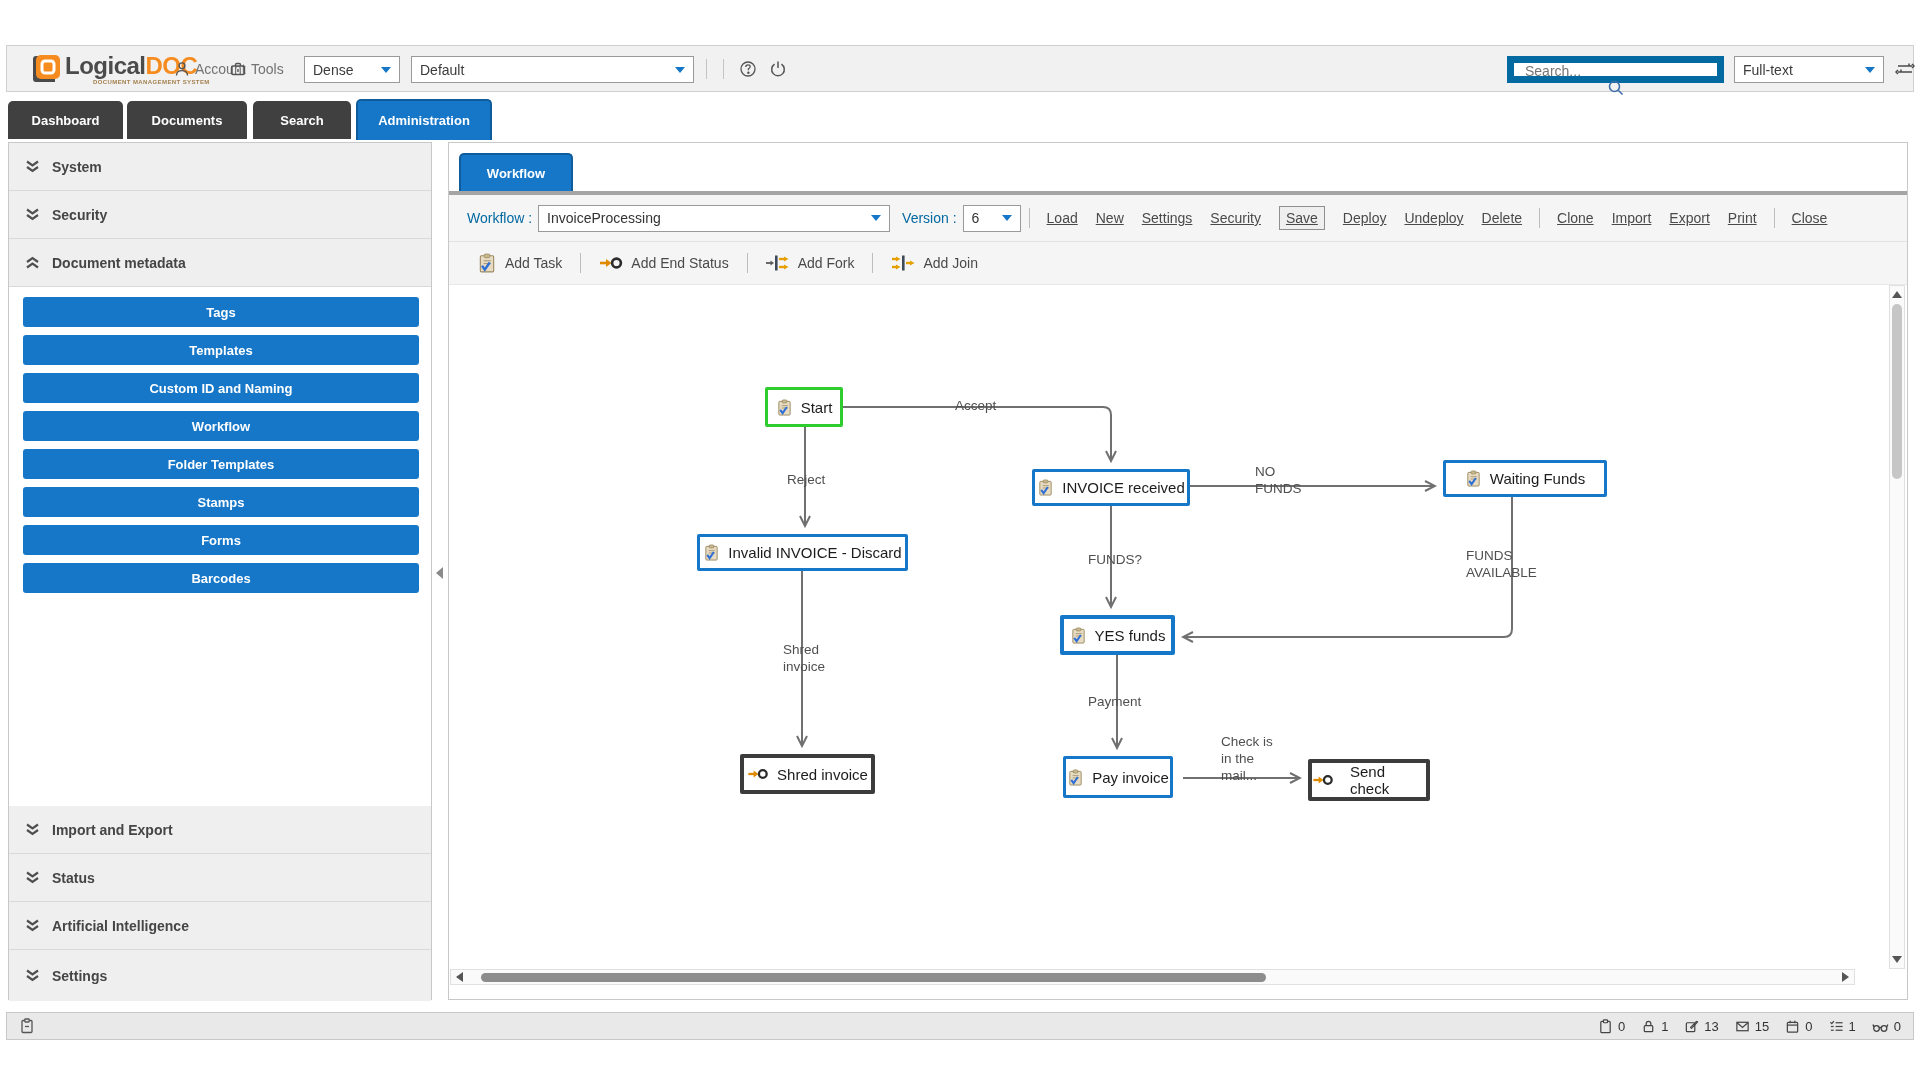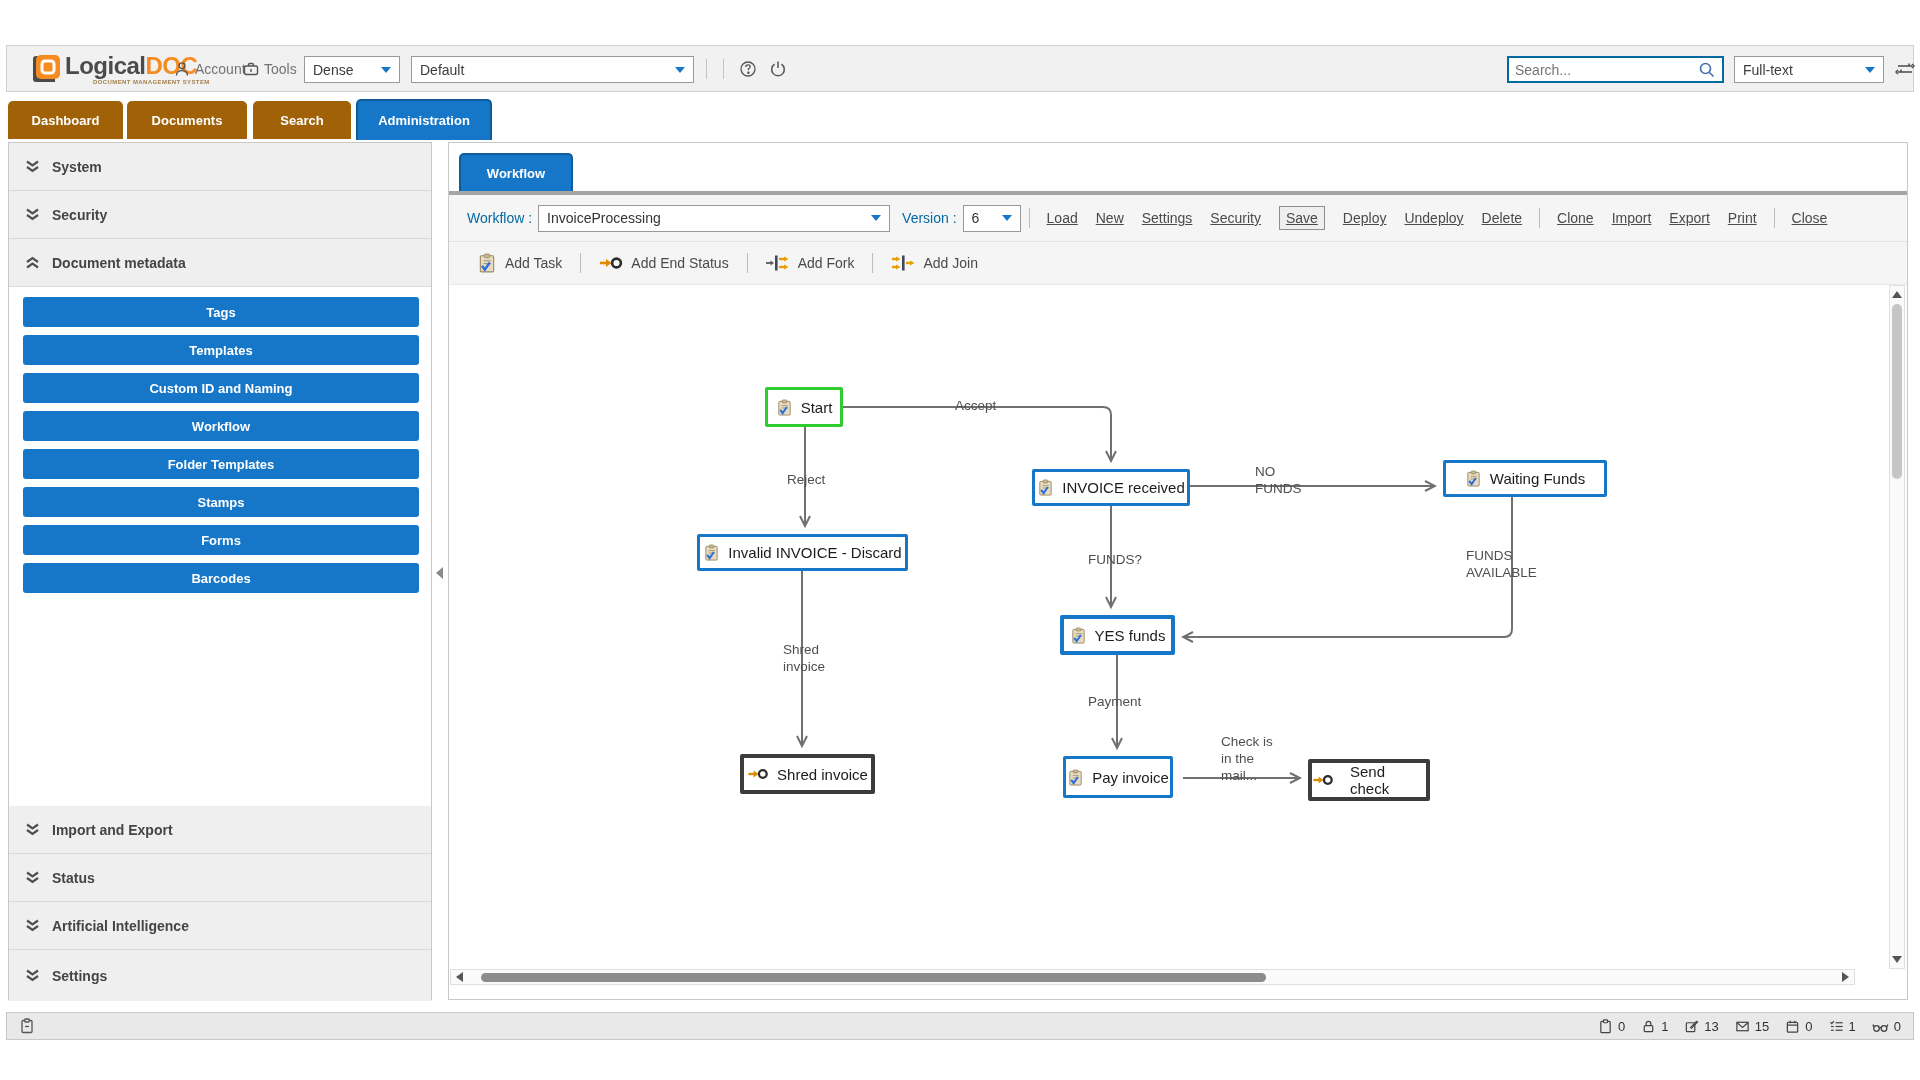--- a/index.html
+++ b/index.html
@@ -14,28 +14,28 @@
   .brand-gray { color:#4b4b4b; } .brand-orange { color:#f68b1f; }
   .brand-tag { position:absolute; left:86px; top:33px; font-size:6px; letter-spacing:0.4px; color:#a3804e; font-weight:bold; }
   .hbtn { position:absolute; top:12px; display:flex; align-items:center; gap:5px;
           font-size:14px; color:#737373; cursor:pointer; height:22px;text-align:right; }
   .combo { position:absolute; top:10px; height:27px; background:#fff; border:1px solid #9a9a9a;
            display:flex; align-items:center; padding:0 8px; font-size:14px; color:#3c3c3c; }
   .combo .caret { margin-left:auto; width:0; height:0; border-left:5px solid transparent;
                   border-right:5px solid transparent; border-top:6px solid #1677c8; }
   .vsep { position:absolute; top:13px; width:1px; height:20px; background:#c4c4c4; }
   .search-box { position:absolute; left:1500px; top:10px; width:217px; height:27px; background:#fff;
-                border:2px solid #0369a1; display:flex; align-items:center; padding:0 6px; }
+                border:7px solid #0369a1; display:flex; align-items:center; padding:0 6px;flex-direction:column; }
   .search-box input { border:none; outline:none; flex:1; font-size:14px; color:#555;
                       font-family:"Liberation Sans", sans-serif; background:transparent; }
 
   
   .tab { position:absolute; top:101px; height:38px; border-radius:5px 5px 0 0;
          display:flex; align-items:center; justify-content:center;
-         color:#fff; font-size:13px; font-weight:bold; background:#a16207; cursor:pointer; }
+         color:#fff; font-size:13px; font-weight:bold; background:#404040; cursor:pointer; }
   .tab.active { background:#1677c8; border:2px solid #0e5c9c; border-bottom:none; top:99px; height:41px; }
 
   
   .sidebar { position:absolute; left:8px; top:142px; width:424px; height:858px;
              border:1px solid #c8c8c8; background:#fff; }
   .section { height:48px; background:#efefef; border-bottom:1px solid #d9d9d9;
              display:flex; align-items:center; gap:12px; padding-left:16px;
              font-size:14px; font-weight:bold; color:#454545; cursor:pointer; }
   .metadata-body { background:#fff; padding:10px 0 0 0; height:519px; }
   .side-btn { margin:0 12px 8px 14px; height:30px; background:#1677c8; border-radius:3px;
@@ -115,21 +115,21 @@
   <div class="hbtn" style="left:167px;">
     <span class="icon">
       <svg width="16" height="16" viewBox="0 0 16 16" fill="none" stroke="#555" stroke-width="1.4">
         <circle cx="8" cy="4.8" r="2.9"></circle>
           <path d="M2.5 14.5 Q2.5 9.6 8 9.6 Q13.5 9.6 13.5 14.5"></path>
       </svg>
     </span>
     <span>Account</span>
   </div>
 
-  <div class="hbtn" style="left:236px;">
+  <div class="hbtn" style="left:223px;">
     <span class="icon">
       <svg width="16" height="16" viewBox="0 0 16 16" fill="none" stroke="#555" stroke-width="1.4">
         <rect x="1.5" y="5" width="13" height="8.5" rx="1.5"></rect>
         <path d="M5.5 5 V3.8 Q5.5 2.5 6.8 2.5 H9.2 Q10.5 2.5 10.5 3.8 V5"></path>
         <path d="M8 8 v3"></path>
       </svg>
     </span>
     <span>Tools</span>
   </div>
 

